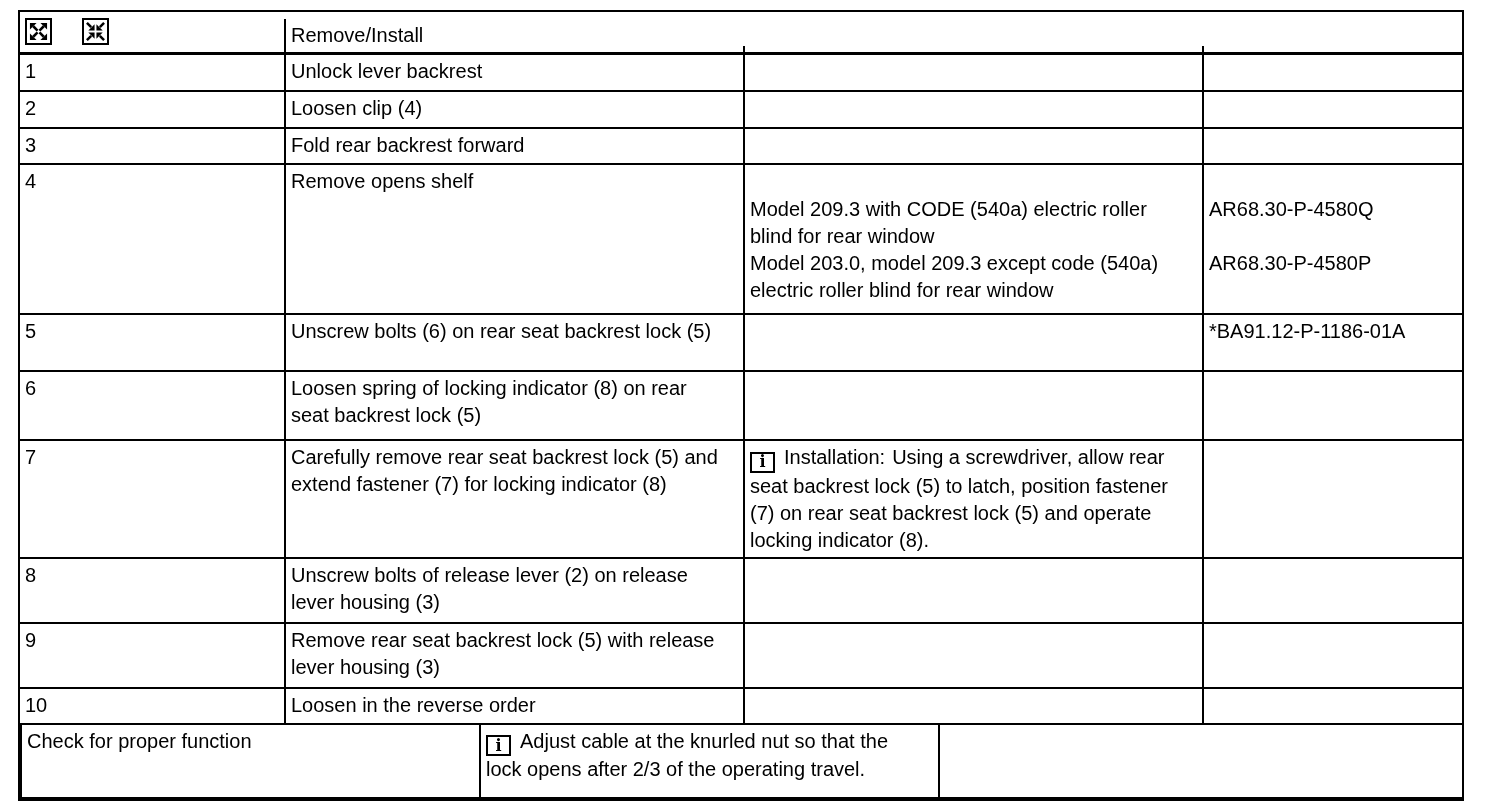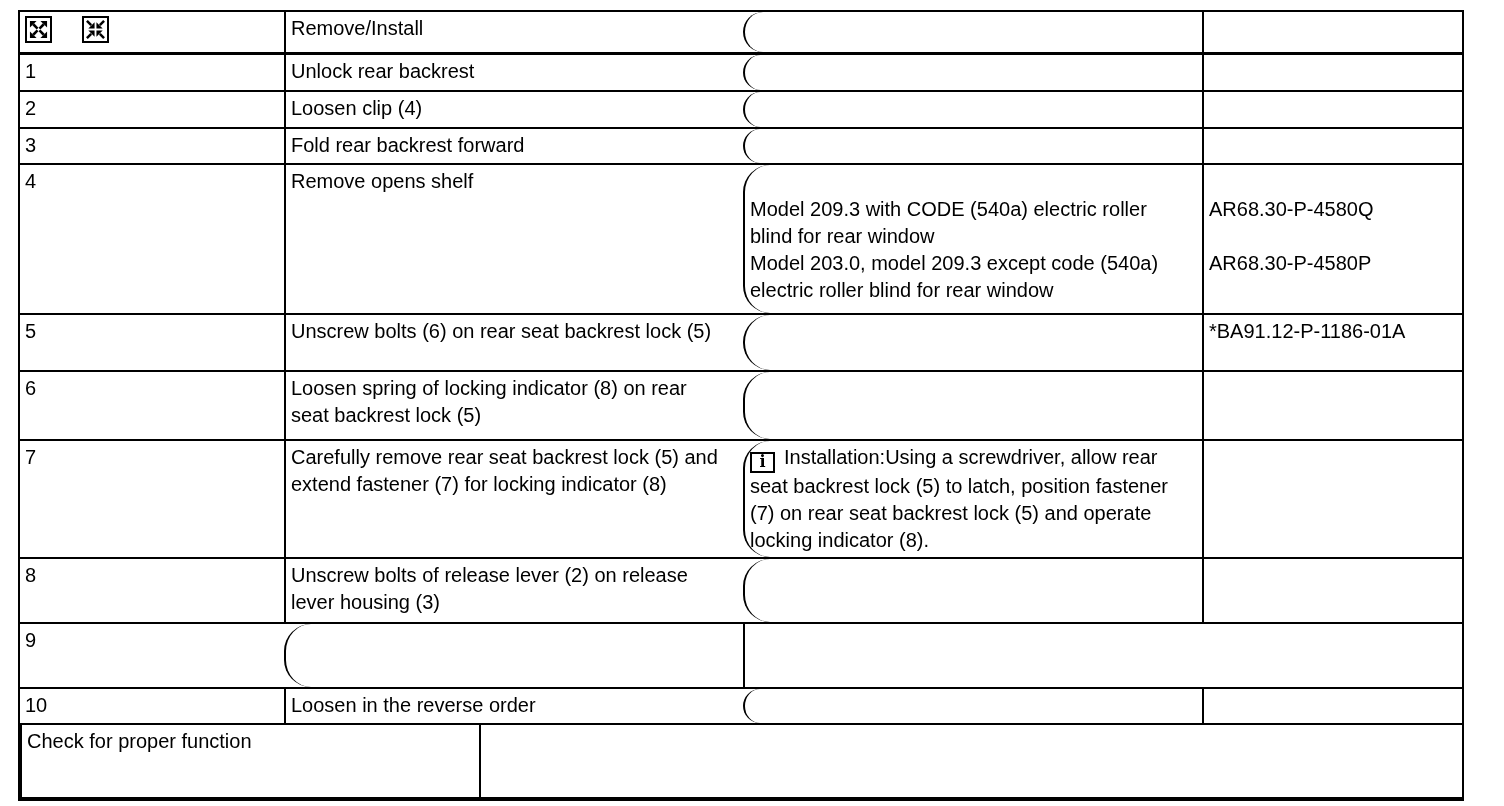--- a/index.html
+++ b/index.html
@@ -22,25 +22,25 @@
     border: 2px solid #000;
     border-bottom-width: 4px;
   }
   .row { display: flex; }
   .row:not(:last-child) { border-bottom: 2px solid #000; }
   .row.header { border-bottom-width: 3px; }
 
   .cell { padding: 3px 5px; }
   .c1 { width: 264px; flex: none; }
   .c2 { width: 459px; flex: none; border-left: 2px solid #000; padding-right: 18px; }
-  .c3 { width: 459px; flex: none; border-left: 2px solid #000; padding-right: 20px; border-radius: 27px; }
+  .c3 { width: 459px; flex: none; border-left: 2px solid #000; padding-right: 20px; }
   .c4 { flex: 1; border-left: 2px solid #000; }
 
   
-  .row.header { min-height: 43px; }
+  .row.header { min-height: 43px; align-items: flex-end; }
   .rh37  { min-height: 37px; }
   .rh36  { min-height: 36px; }
   .rh150 { min-height: 150px; }
   .rh57  { min-height: 57px; }
   .rh69  { min-height: 69px; }
   .rh114 { min-height: 114px; }
   .rh65  { min-height: 65px; }
   .rh72  { min-height: 72px; }
 
   
@@ -70,21 +70,21 @@
     width: 25px;
     height: 21px;
     border: 2px solid #000;
     font-family: "DejaVu Serif", serif;
     font-weight: bold;
     font-size: 16px;
     line-height: 1;
     vertical-align: -3px;
     margin-right: 9px;
   }
-  .note-label { }
+  .note-label { margin-right: 7px; }
 </style>
 </head>
 <body>
 
 <div class="page">
   <div class="proc-table">
 
     <div class="row header">
       <div class="cell c1">
         <span class="icon-btn">
@@ -112,21 +112,21 @@
           </svg>
         </span>
       </div>
       <div class="cell c2">Remove/Install</div>
       <div class="cell c3"></div>
       <div class="cell c4"></div>
     </div>
 
     <div class="row rh37">
       <div class="cell c1">1</div>
-      <div class="cell c2">Unlock rear backrest</div>
+      <div class="cell c2">Unlock lever backrest</div>
       <div class="cell c3"></div>
       <div class="cell c4"></div>
     </div>
 
     <div class="row rh37">
       <div class="cell c1">2</div>
       <div class="cell c2">Loosen clip (4)</div>
       <div class="cell c3"></div>
       <div class="cell c4"></div>
     </div>
@@ -182,30 +182,36 @@
 
     <div class="row rh65">
       <div class="cell c1">8</div>
       <div class="cell c2">Unscrew bolts of release lever (2) on release lever housing (3)</div>
       <div class="cell c3"></div>
       <div class="cell c4"></div>
     </div>
 
     <div class="row rh65">
       <div class="cell c1">9</div>
+      <div class="cell c2">Remove rear seat backrest lock (5) with release lever housing (3)</div>
       <div class="cell c3"></div>
       <div class="cell c4"></div>
     </div>
 
     <div class="row rh36">
       <div class="cell c1">10</div>
       <div class="cell c2">Loosen in the reverse order</div>
       <div class="cell c3"></div>
       <div class="cell c4"></div>
     </div>
 
     <div class="row rh72">
       <div class="cell c2">Check for proper function</div>
+      <div class="cell c3">
+        <div class="note">
+          <span class="info-box">i</span><span>Adjust cable at the knurled nut so that the lock opens after 2/3 of the operating travel.</span>
+        </div>
+      </div>
       <div class="cell c4"></div>
     </div>
 
   </div>
 </div>
 
 </body></html>

